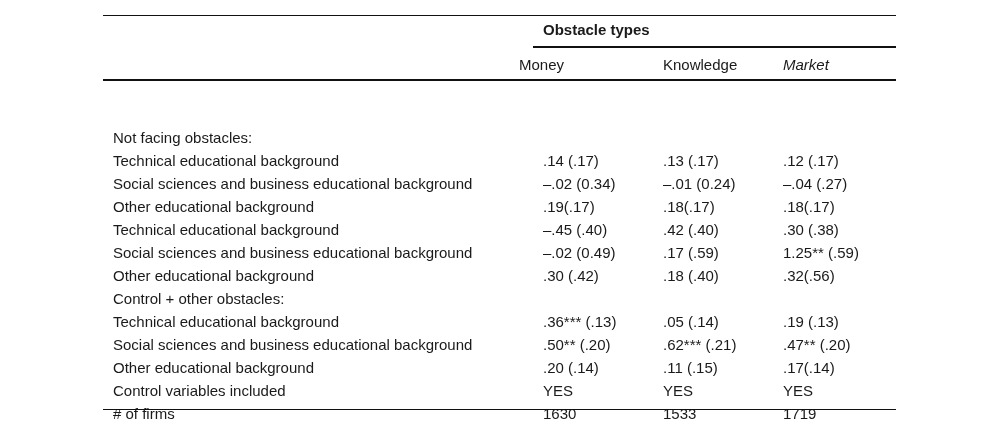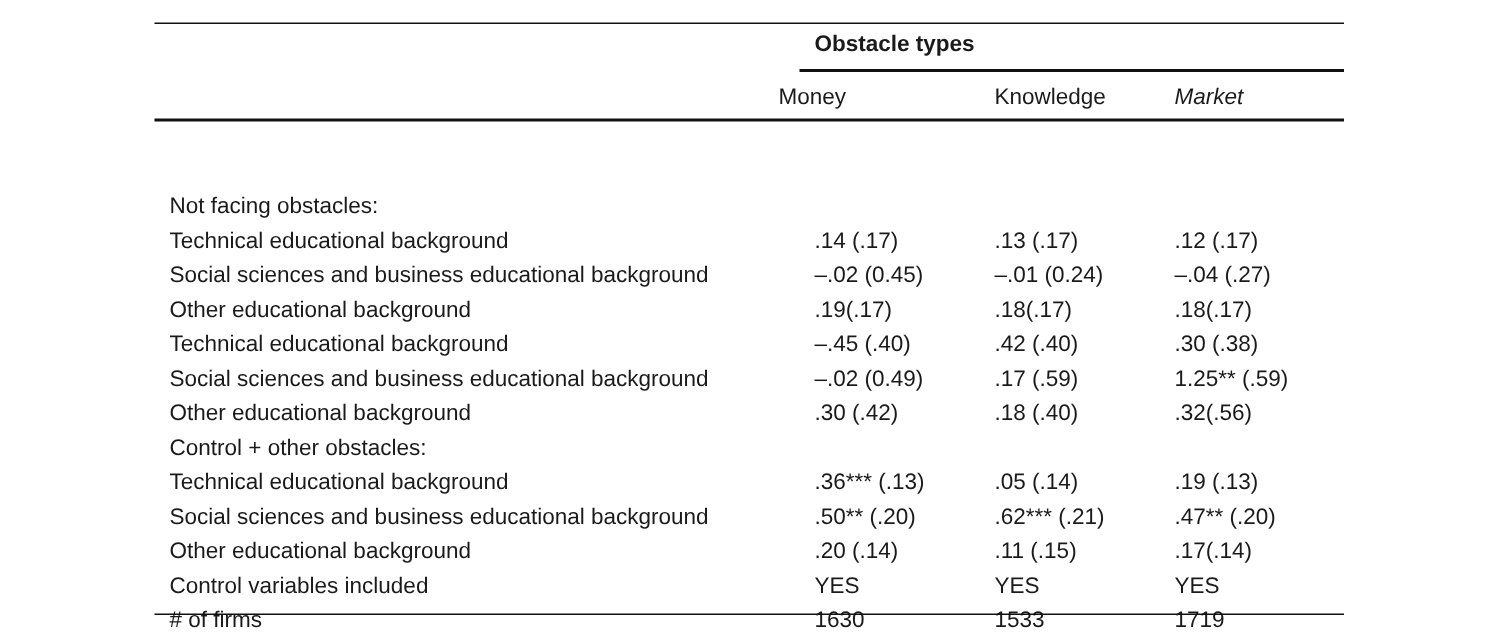--- a/index.html
+++ b/index.html
@@ -37,21 +37,21 @@
       <span class="label">Not facing obstacles:</span>
     </div>
     <div class="row">
       <span class="label">Technical educational background</span>
       <span class="c0">.14 (.17)</span>
       <span class="c1">.13 (.17)</span>
       <span class="c2">.12 (.17)</span>
     </div>
     <div class="row">
       <span class="label">Social sciences and business educational background</span>
-      <span class="c0">–.02 (0.45)</span>
+      <span class="c0">–.02 (0.34)</span>
       <span class="c1">–.01 (0.24)</span>
       <span class="c2">–.04 (.27)</span>
     </div>
     <div class="row">
       <span class="label">Other educational background</span>
       <span class="c0">.19(.17)</span>
       <span class="c1">.18(.17)</span>
       <span class="c2">.18(.17)</span>
     </div>
     <div class="row">

